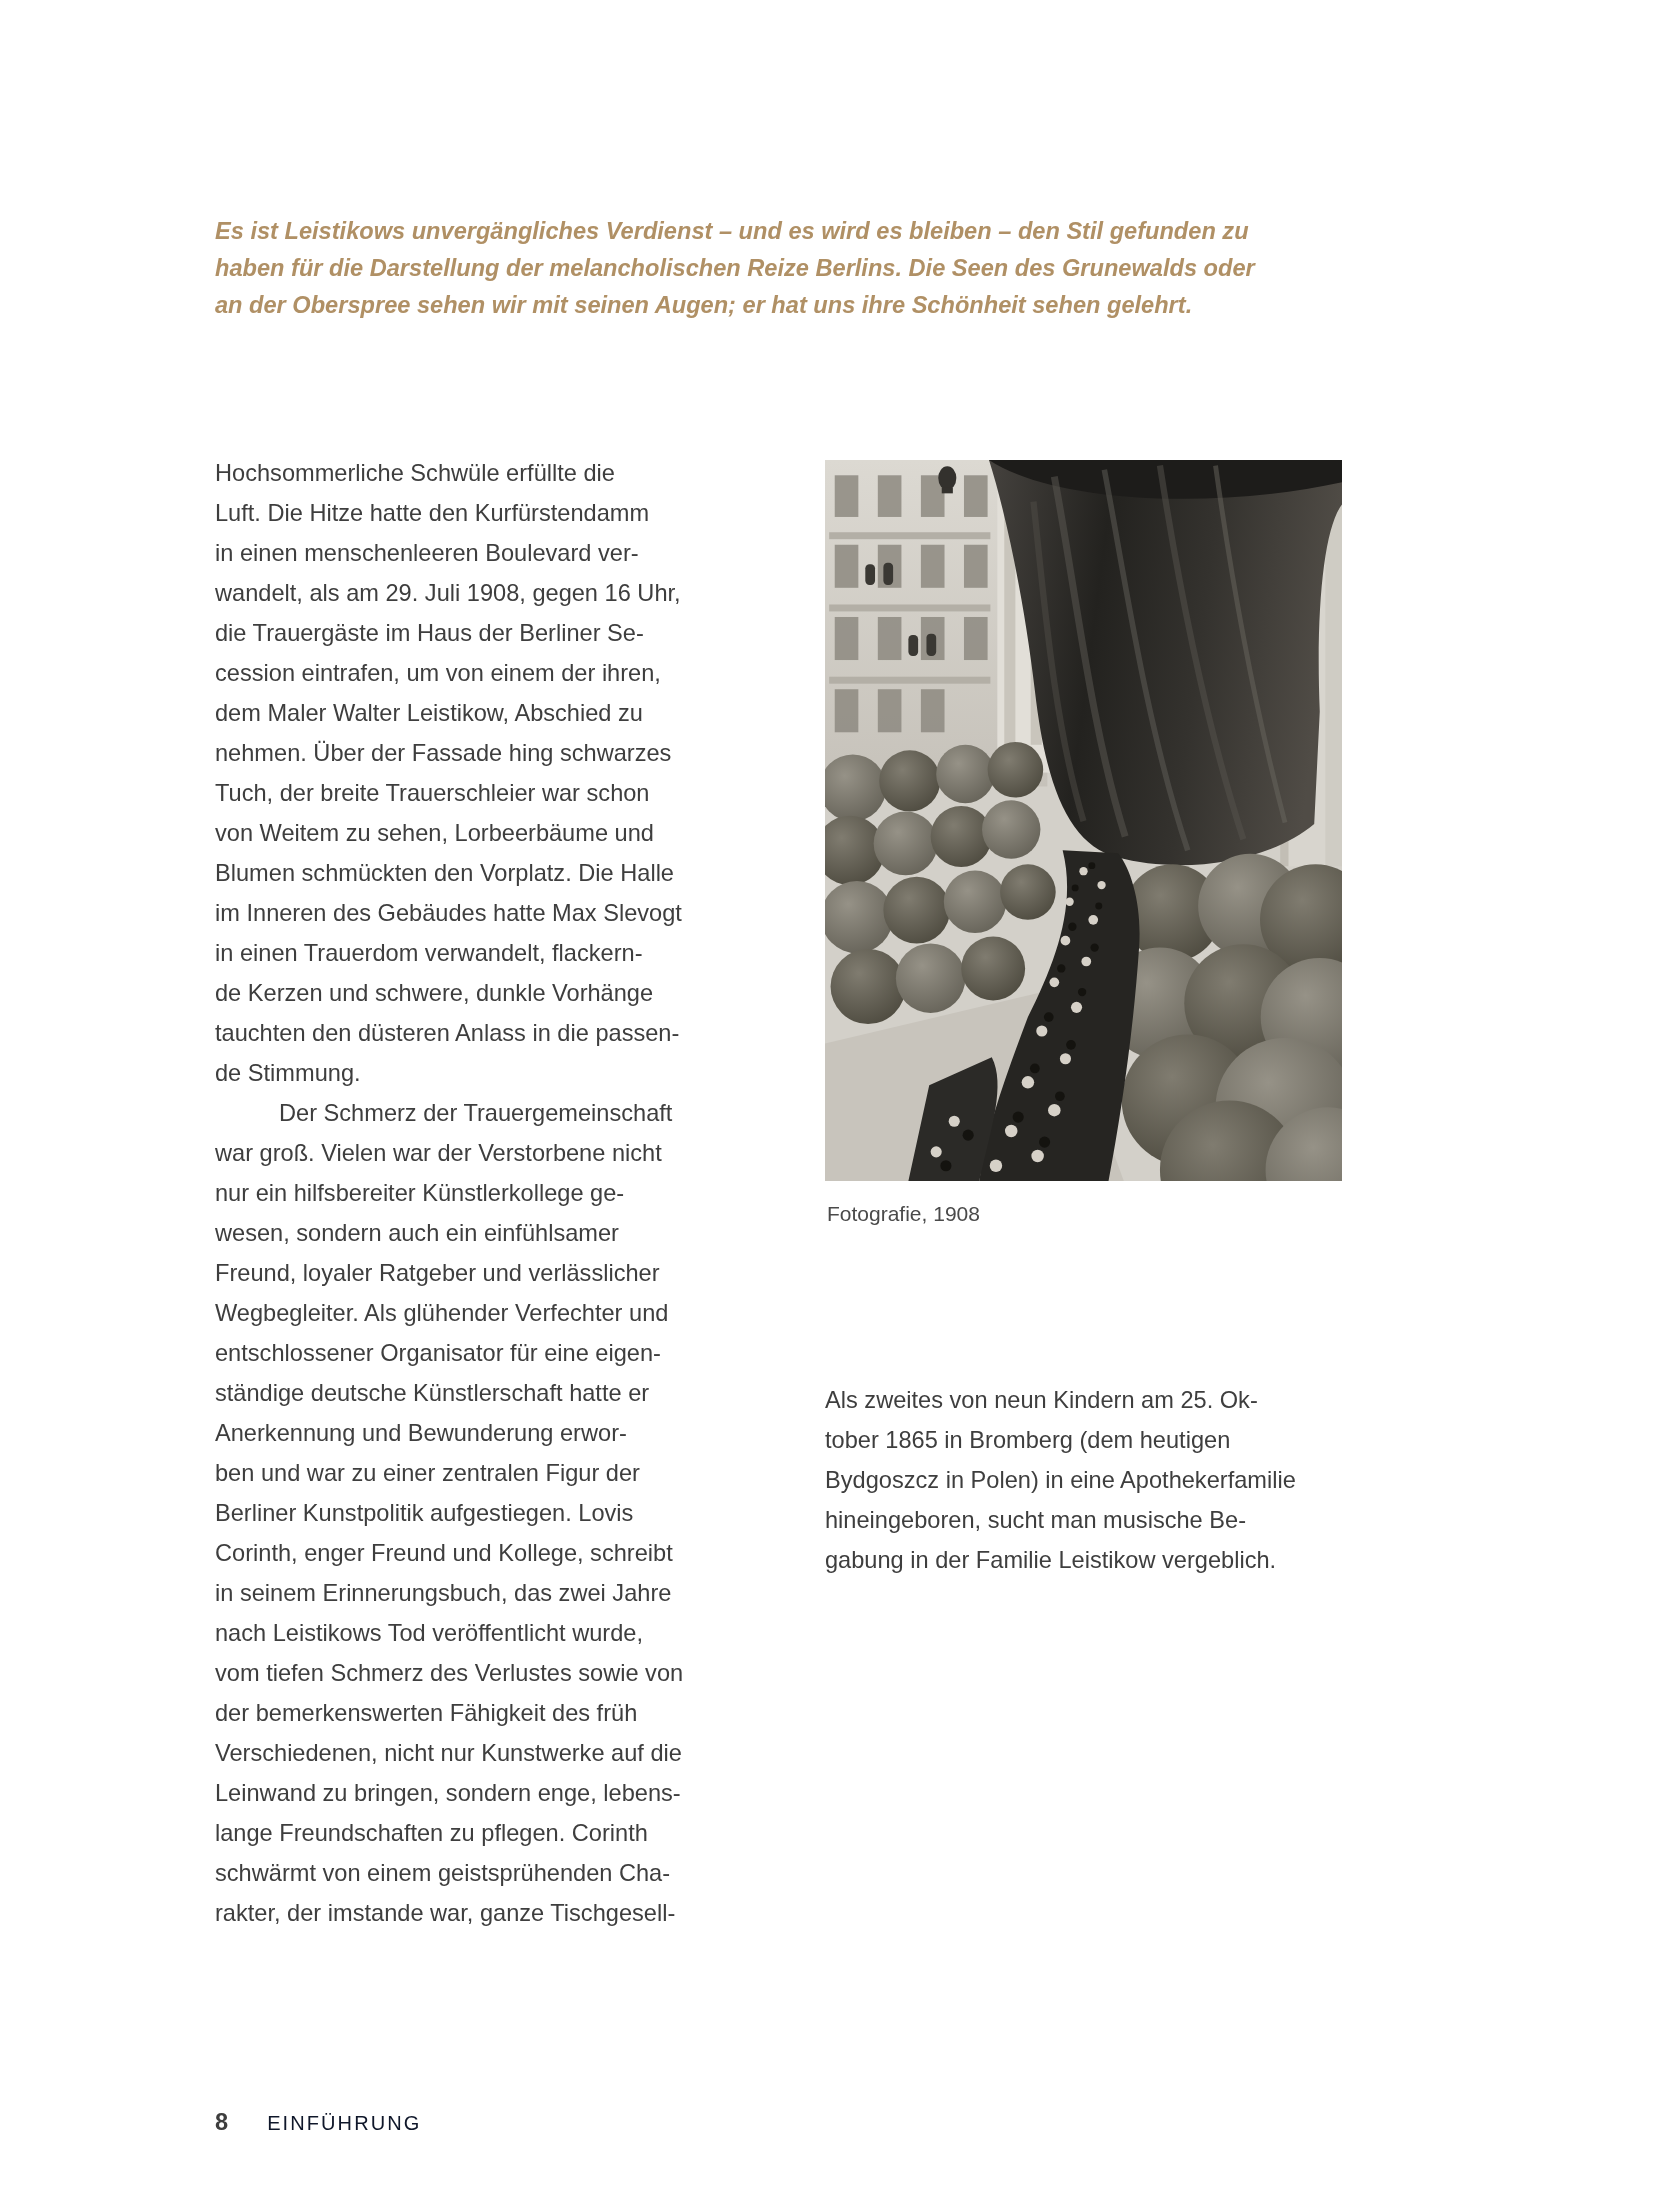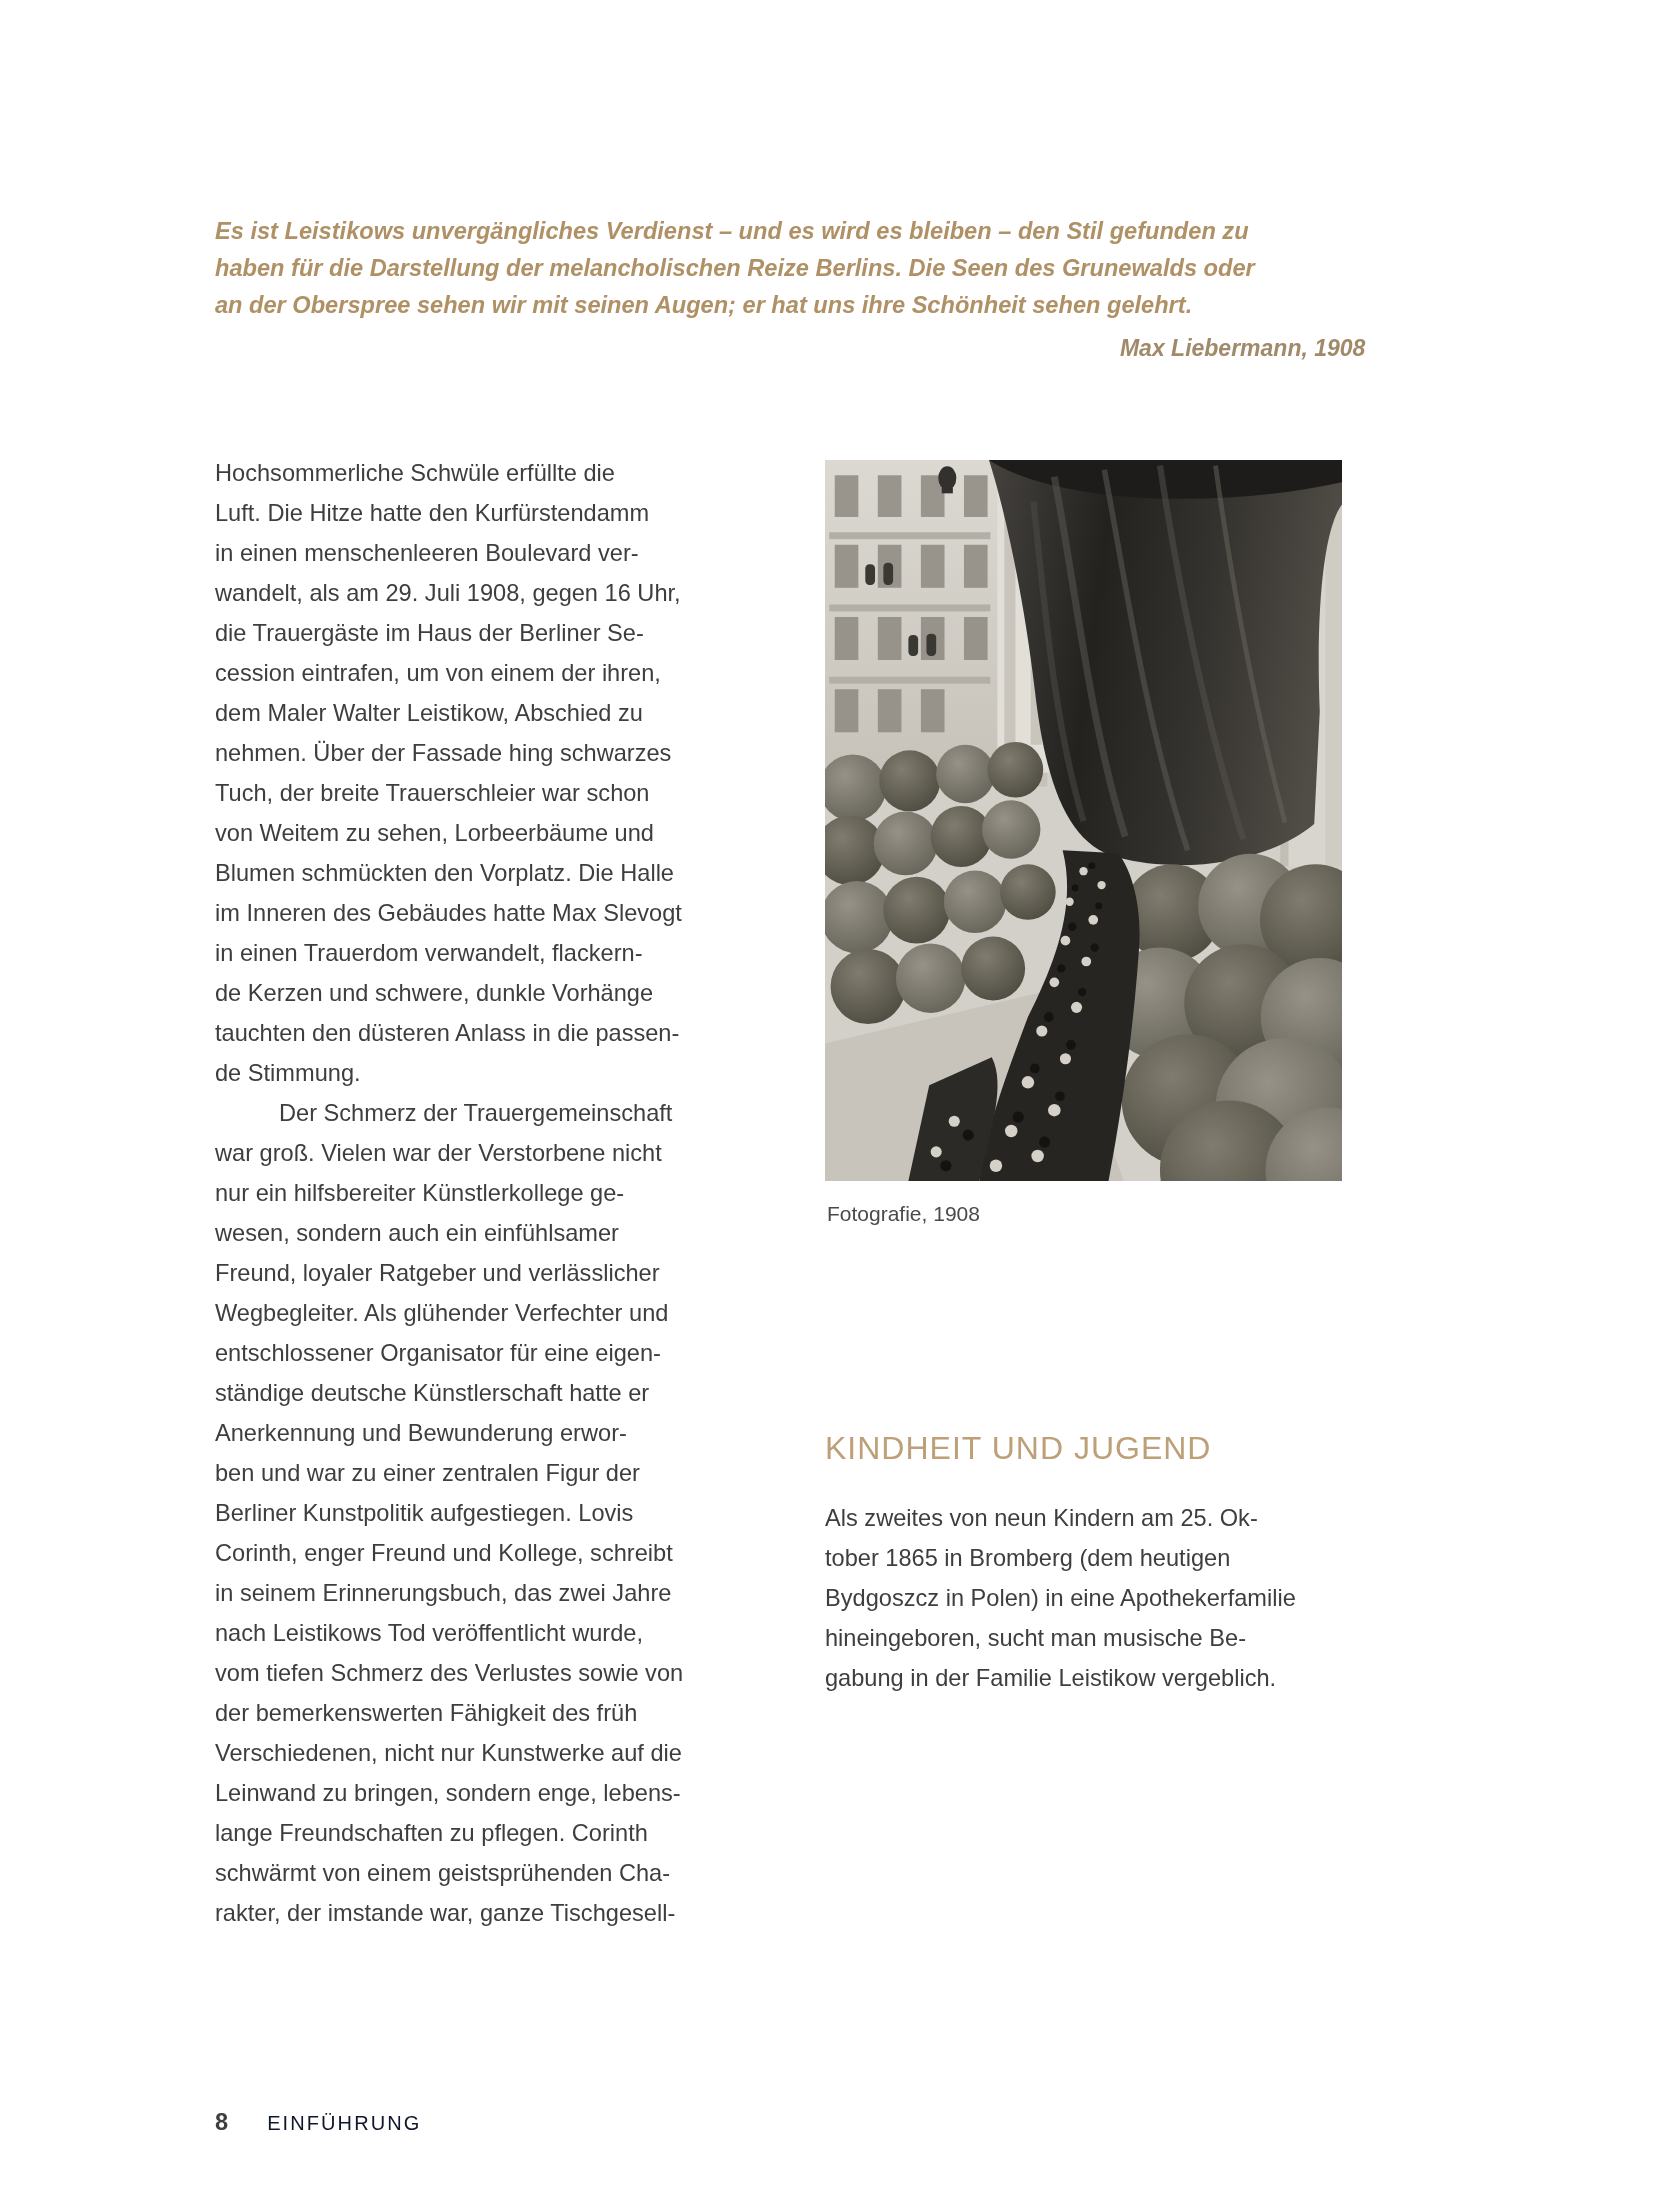--- a/index.html
+++ b/index.html
@@ -105,21 +105,20 @@
 </style>
 </head>
 <body>
 
 <div class="page">
 
   <div class="epigraph-block">
     <div class="epigraph">Es ist Leistikows unvergängliches Verdienst – und es wird es bleiben – den Stil gefunden zu
 haben für die Darstellung der melancholischen Reize Berlins. Die Seen des Grunewalds oder
 an der Oberspree sehen wir mit seinen Augen; er hat uns ihre Schönheit sehen gelehrt.</div>
-    <div class="epigraph-attr">Max Liebermann, 1908</div>
   </div>
 
   <div class="col-left">
     <p class="body-text">Hochsommerliche Schwüle erfüllte die
 Luft. Die Hitze hatte den Kurfürstendamm
 in einen menschenleeren Boulevard ver-
 wandelt, als am 29. Juli 1908, gegen 16 Uhr,
 die Trauergäste im Haus der Berliner Se-
 cession eintrafen, um von einem der ihren,
 dem Maler Walter Leistikow, Abschied zu
@@ -308,21 +307,20 @@
         <circle cx="174" cy="1016" r="8"></circle>
       </g>
     </svg>
   </figure>
 
   <div class="caption-block">
     <div class="photo-credit">Fotografie, 1908</div>
   </div>
 
   <div class="col-right">
-    <h2 class="section-heading">KINDHEIT UND JUGEND</h2>
     <p class="body-text">Als zweites von neun Kindern am 25. Ok-
 tober 1865 in Bromberg (dem heutigen
 Bydgoszcz in Polen) in eine Apothekerfamilie
 hineingeboren, sucht man musische Be-
 gabung in der Familie Leistikow vergeblich.</p>
   </div>
 
   <div class="footer">
     <span class="page-num">8</span>
     <span class="footer-label">EINFÜHRUNG</span>

